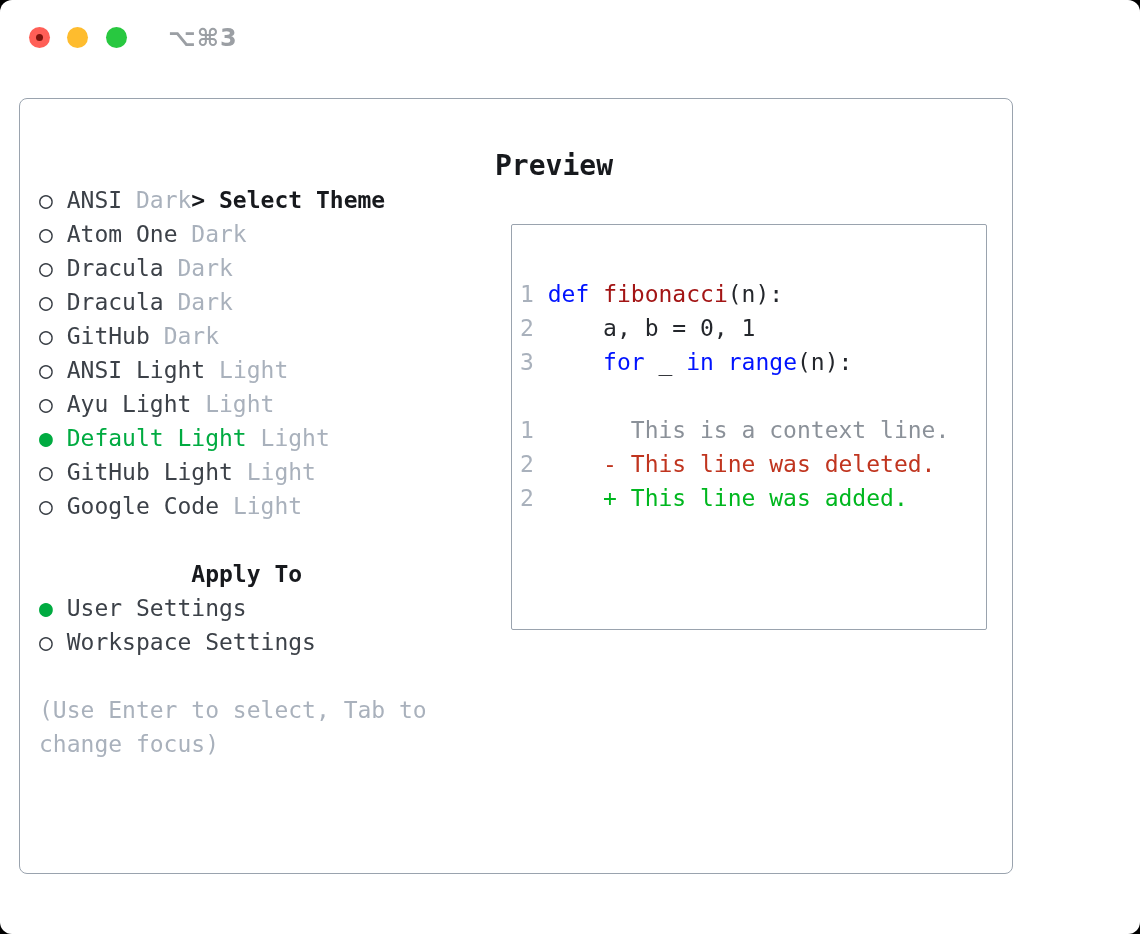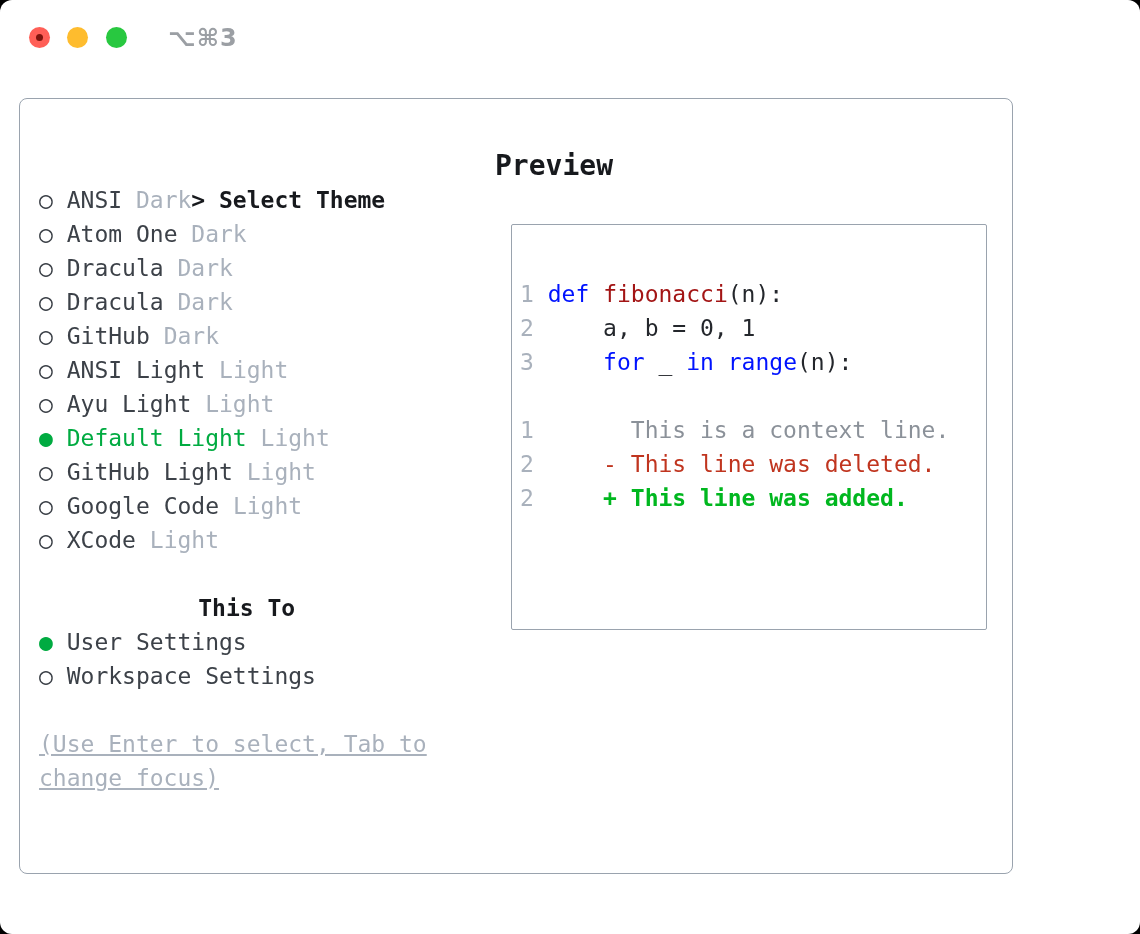--- a/index.html
+++ b/index.html
@@ -31,41 +31,41 @@
   .row{white-space:pre;height:34px;}
   .header-row{font-weight:bold;color:var(--heading);text-align:center;}
   .indent{text-indent:2ch;}
   .prompt{padding-right:1ch;color:var(--heading);}
   .marker{padding-right:1ch;color:var(--text);}
   .name{color:var(--text);}
   .variant{color:var(--muted);padding-left:1ch;}
   .selected .marker,.selected .name,.selected .label{color:var(--green);}
   .apply-row .label{color:var(--text);margin-top:44px;}
   .spacer{height:34px;}
-  .hint{color:var(--muted);white-space:pre-line;font-size:23px;line-height:34px;text-decoration:underline;}
+  .hint{color:var(--muted);white-space:pre-line;font-size:23px;line-height:34px;}
   
   .preview-title{
     position:absolute;left:475px;top:50px;
     font-size:28px;line-height:34px;font-weight:bold;color:var(--heading);
   }
   .preview-box{
     position:absolute;left:491px;top:101px;width:476px;height:406px;
     border:1.5px solid var(--border);border-radius:2px;box-sizing:border-box;
     overflow:hidden;
     margin-top:24px;
   }
   .preview-code{padding:52px 0 0 8px;font-size:23px;line-height:34px;}
   .code-row{white-space:pre;height:34px;}
   .tk-num{color:var(--muted);}
   .tk-kw{color:var(--kwblue);}
   .tk-fn{color:var(--fnred);}
   .tk-code{color:var(--codetext);}
   .tk-ctx{color:var(--context);}
   .tk-del{color:var(--delred);}
-  .tk-add{color:var(--addgreen);font-weight:bold;}
+  .tk-add{color:var(--addgreen);}
 </style>
 </head>
 <body>
 
 <div class="window">
 
   <div class="titlebar">
     <span class="tl tl-red">
       <span class="tl-dot"></span>
     </span>
@@ -85,26 +85,25 @@
           <div class="row theme-row"><span class="marker">○</span><span class="name">ANSI</span><span class="variant">Dark</span></div>
           <div class="row theme-row"><span class="marker">○</span><span class="name">Atom One</span><span class="variant">Dark</span></div>
           <div class="row theme-row"><span class="marker">○</span><span class="name">Dracula</span><span class="variant">Dark</span></div>
           <div class="row theme-row"><span class="marker">○</span><span class="name">Dracula</span><span class="variant">Dark</span></div>
           <div class="row theme-row"><span class="marker">○</span><span class="name">GitHub</span><span class="variant">Dark</span></div>
           <div class="row theme-row"><span class="marker">○</span><span class="name">ANSI Light</span><span class="variant">Light</span></div>
           <div class="row theme-row"><span class="marker">○</span><span class="name">Ayu Light</span><span class="variant">Light</span></div>
           <div class="row theme-row selected"><span class="marker">●</span><span class="name">Default Light</span><span class="variant">Light</span></div>
           <div class="row theme-row"><span class="marker">○</span><span class="name">GitHub Light</span><span class="variant">Light</span></div>
           <div class="row theme-row"><span class="marker">○</span><span class="name">Google Code</span><span class="variant">Light</span></div>
-          <div class="row theme-row"><span class="marker">○</span><span class="name">XCode</span><span class="variant">Light</span></div>
         </div>
 
       <div class="spacer"></div>
 
-      <div class="row header-row indent">This To</div>
+      <div class="row header-row indent">Apply To</div>
 
       <div id="apply-items">
           <div class="row apply-row selected"><span class="marker">●</span><span class="label">User Settings</span></div>
           <div class="row apply-row"><span class="marker">○</span><span class="label">Workspace Settings</span></div>
         </div>
 
       <div class="spacer"></div>
 
       <div class="hint">(Use Enter to select, Tab to
 change focus)</div>

